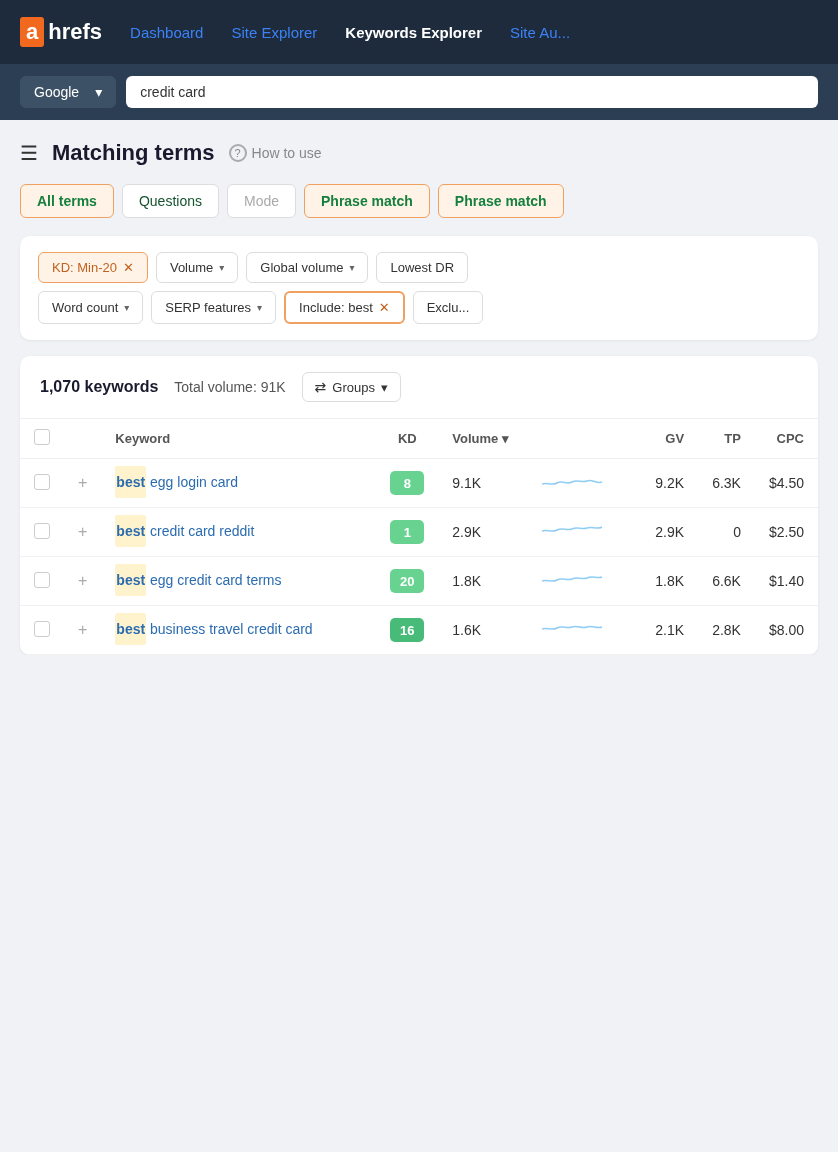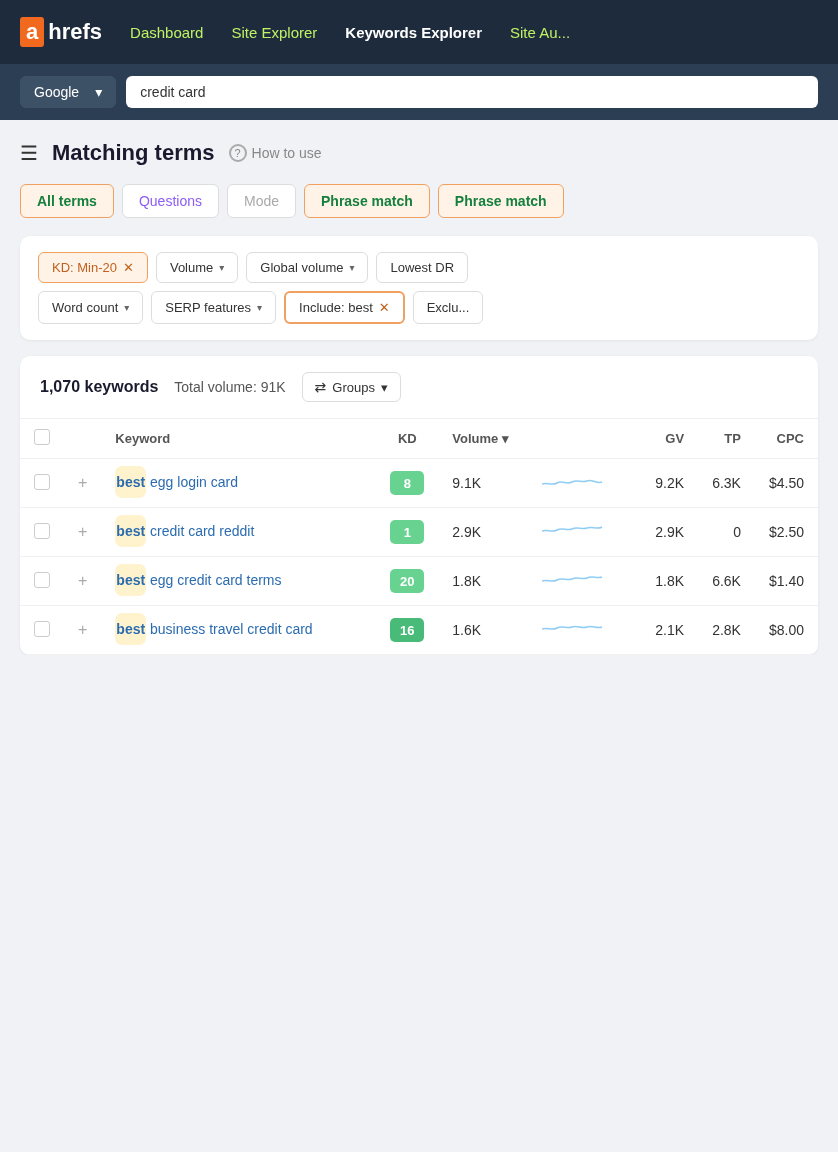--- a/index.html
+++ b/index.html
@@ -31,21 +31,21 @@
       color: white;
       font-weight: 700;
       font-size: 22px;
     }
     .nav-items {
       display: flex;
       gap: 28px;
       align-items: center;
     }
     .nav-item {
-      color: #bef264;
+      color: #3b82f6;
       font-size: 15px;
       cursor: pointer;
       white-space: nowrap;
     }
     .nav-item.active {
       color: white;
       font-weight: 600;
     }
 
     
@@ -126,21 +126,21 @@
       flex-wrap: wrap;
     }
     .tab {
       padding: 8px 16px;
       border-radius: 6px;
       border: 1.5px solid #ddd;
       cursor: pointer;
       font-size: 14px;
       font-weight: 500;
       background: white;
-      color: #8b5cf6;
+      color: #14532d;
     }
     .tab.active-orange {
       background: #fff3e8;
       border-color: #f0a060;
       color: #15803d;
       font-weight: 600;
     }
     .tab.mode {
       background: white;
       border-color: #ddd;
@@ -282,21 +282,21 @@
     .keyword-link {
       color: #2b6cb0;
       text-decoration: none;
       font-size: 14px;
       line-height: 1.4;
     }
     .keyword-highlight {
       background: #fff3cd;
       color: #2b6cb0;
       font-weight: 600;
-      border-radius: 7px;
+      border-radius: 2px;
       padding: 8px 1px;
     }
 
     .kd-badge {
       display: inline-flex;
       align-items: center;
       justify-content: center;
       width: 34px;
       height: 24px;
       border-radius: 5px;

